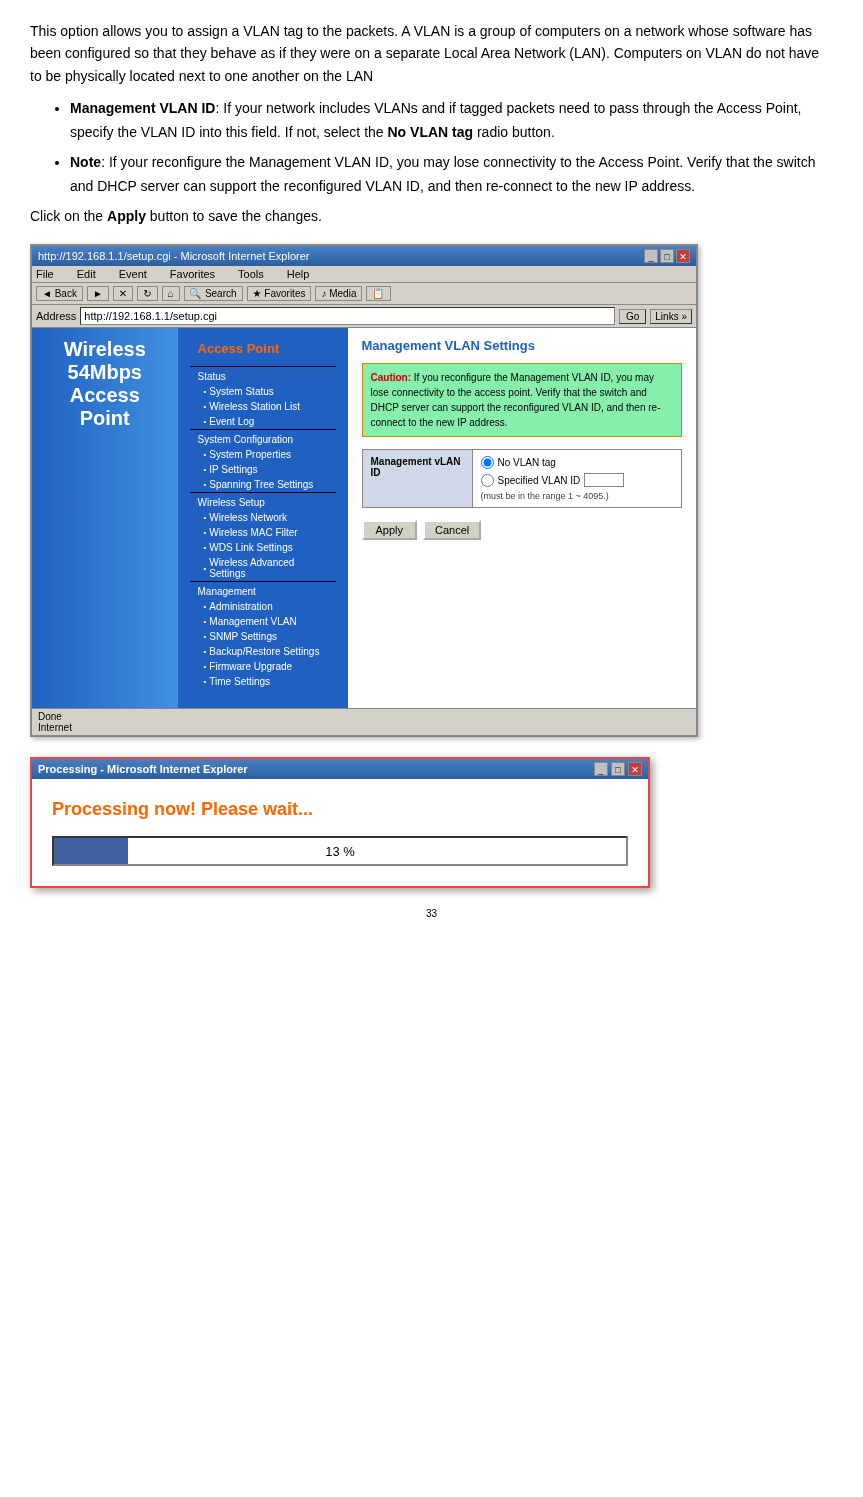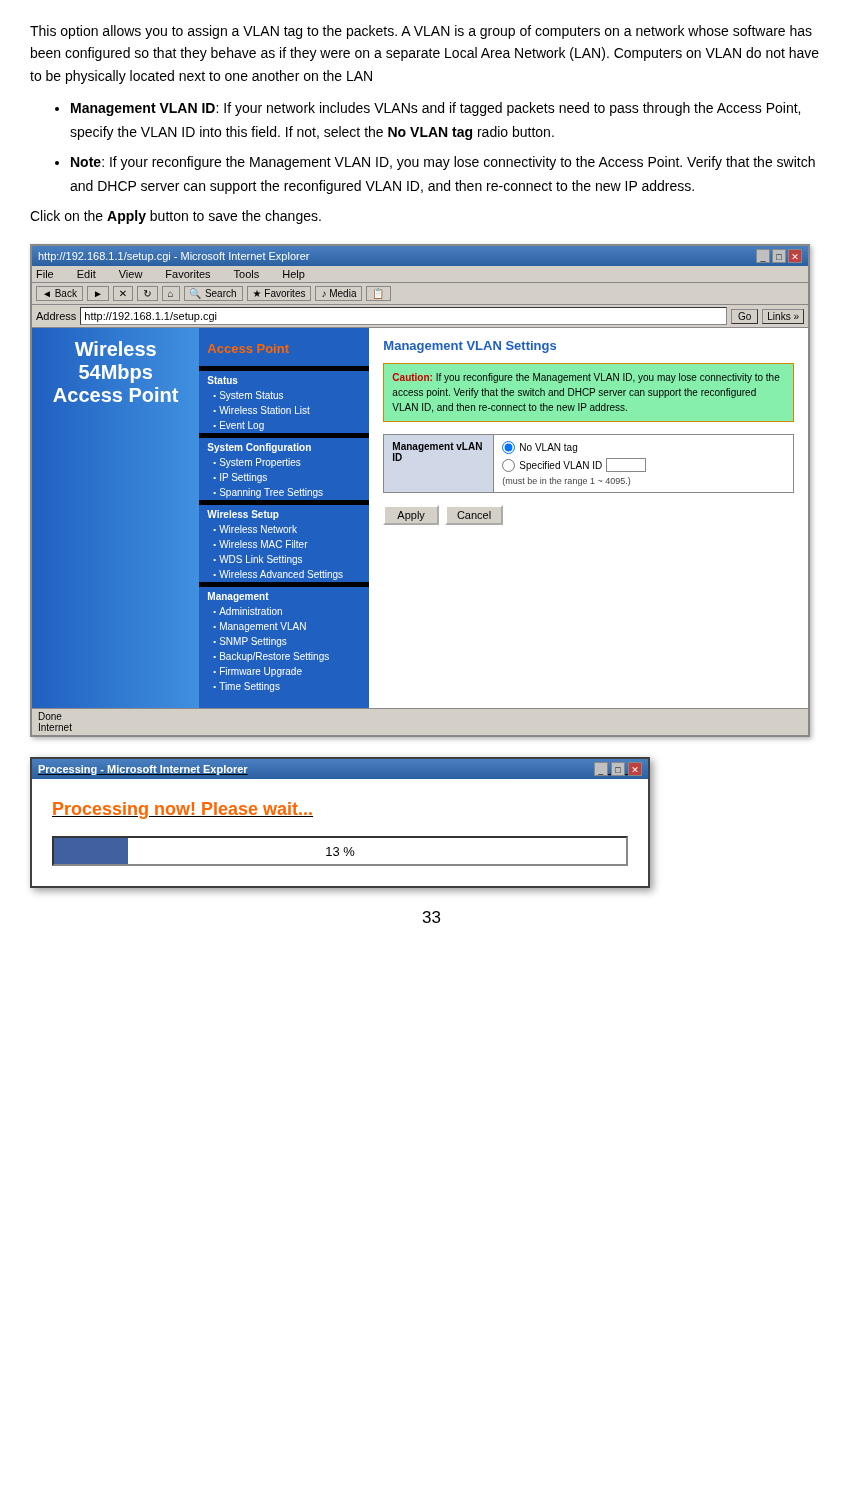--- a/index.html
+++ b/index.html
@@ -36,21 +36,21 @@
       line-height: 1.7;
       margin-bottom: 6px;
     }
     .click-text {
       font-size: 14px;
       margin-bottom: 20px;
     }
     
     .browser-window {
       border: 2px solid #888;
-      width: 780px;
+      width: 668px;
       background: #fff;
       margin-bottom: 20px;
       box-shadow: 2px 2px 5px rgba(0,0,0,0.3);
     }
     .browser-titlebar {
       background: linear-gradient(to bottom, #4a7fc1, #2a5fa0);
       color: #fff;
       font-size: 11px;
       padding: 3px 6px;
       display: flex;
@@ -151,36 +151,36 @@
     
     .ap-main {
       display: flex;
       min-height: 380px;
     }
     
     .ap-sidebar {
       width: 170px;
       background: #2060c0;
       color: #fff;
-      padding: 8px 0;
+      padding: 8px 12px;
       font-size: 11px;
       flex-shrink: 0;
     }
     .sidebar-brand {
       color: #ff6600;
       font-size: 13px;
       font-weight: bold;
       padding: 5px 8px 10px 8px;
     }
     .sidebar-section {
       color: #fff;
-      font-weight: bold;
+      font-weight: normal;
       font-size: 10px;
       padding: 4px 8px 2px 8px;
-      border-top: 5px solid #000000;
+      border-top: 1px solid #000000;
     }
     .sidebar-item {
       padding: 2px 8px 2px 14px;
       color: #fff;
       font-size: 10px;
       cursor: pointer;
       display: flex;
       align-items: center;
       gap: 3px;
     }
@@ -280,24 +280,23 @@
       justify-content: space-between;
       flex-direction: column;
     }
 
     
     .dialog-overlay {
       margin-top: 10px;
     }
     .processing-dialog {
       width: 620px;
-      border: 2px solid #404040;
+      border: 2px solid #ef4444;
       box-shadow: 3px 3px 8px rgba(0,0,0,0.4);
       background: #fff;
-      text-decoration: underline;
     }
     .dialog-titlebar {
       background: linear-gradient(to bottom, #4a7fc1, #2a5fa0);
       color: #fff;
       font-size: 11px;
       padding: 3px 6px;
       display: flex;
       justify-content: space-between;
       align-items: center;
     }
@@ -335,21 +334,21 @@
       bottom: 0;
       display: flex;
       align-items: center;
       justify-content: center;
       font-size: 13px;
       color: #000;
     }
     
     .page-number {
       text-align: center;
-      font-size: 17px;
+      font-size: 10px;
       margin-top: 20px;
       color: #000;
     }
   </style>
 </head>
 <body>
 
 <div class="page-content">
 
 
@@ -375,21 +374,21 @@
       <div class="browser-titlebar-buttons">
         <span class="tb-btn minimize">_</span>
         <span class="tb-btn maximize">□</span>
         <span class="tb-btn close-btn">✕</span>
       </div>
     </div>
 
     <div class="browser-menubar">
       <span>File</span>
       <span>Edit</span>
-      <span>View</span>
+      <span>Event</span>
       <span>Favorites</span>
       <span>Tools</span>
       <span>Help</span>
     </div>
 
     <div class="browser-toolbar">
       <button class="toolbar-btn">◄ Back</button>
       <button class="toolbar-btn">►</button>
       <button class="toolbar-btn">✕</button>
       <button class="toolbar-btn">↻</button>

